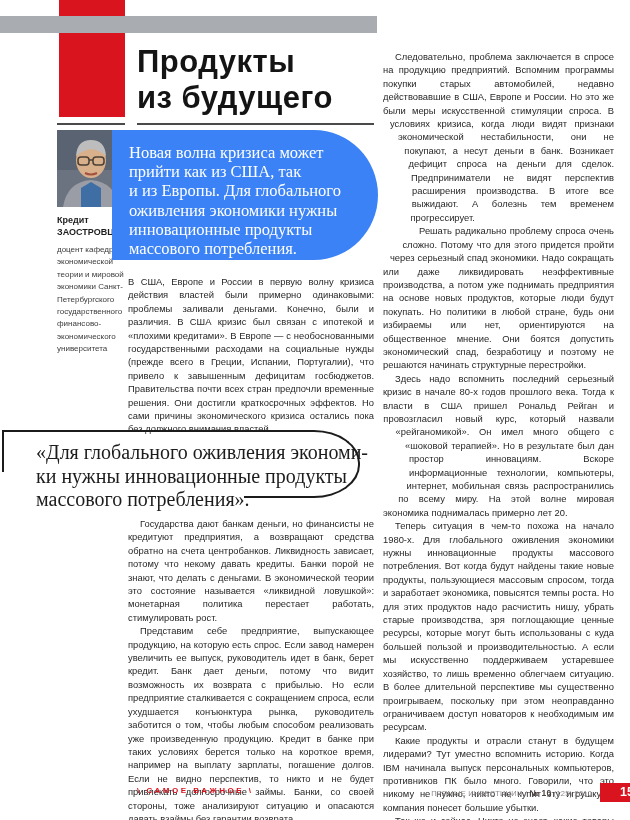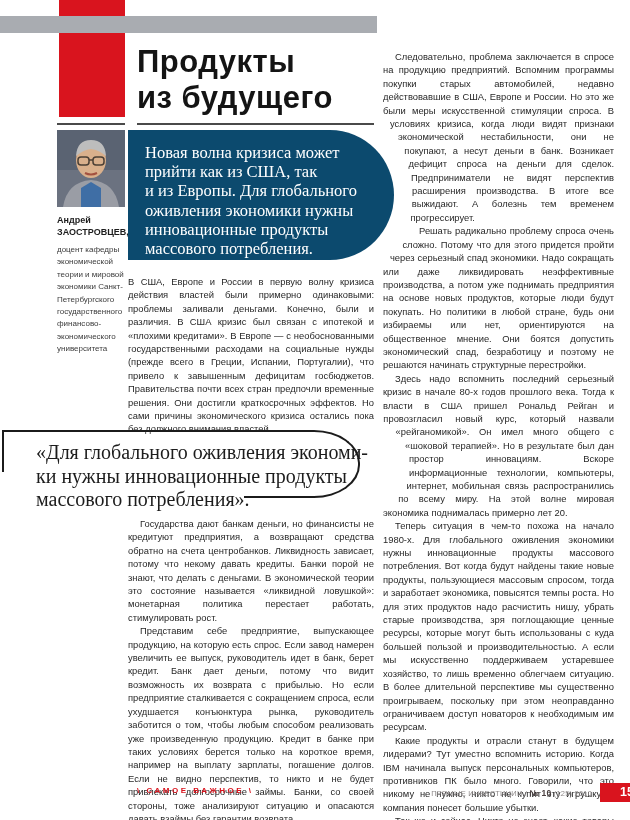--- a/index.html
+++ b/index.html
@@ -18,21 +18,21 @@
   .rule-l { left:57px; top:123px; width:68px; }
   .rule-r { left:137px; top:123px; width:237px; }
 
   
   .photo { left:57px; top:130px; width:68px; height:77px; overflow:hidden; }
   .author { left:57px; top:214px; width:72px; }
   .author-name  { font-size:9px; line-height:12px; font-weight:bold; color:#1d1d1d; }
   .author-bio   { margin-top:6px; font-size:8px; line-height:12.4px; color:#3b3b3b; }
 
   
-  .lead-quote { left:128px; top:130px; width:266px; height:130px; background:#0c4a6e;
+  .lead-quote { left:112px; top:130px; width:266px; height:130px; background:#3b82f6;
                 border-radius:0 64px 64px 0 / 0 65px 65px 0; box-sizing:border-box;
                 padding:13px 0 12px 17px; }
   .lq-line { font-family:"Liberation Serif", serif; font-size:16.5px; line-height:19.2px;
              color:#ffffff; white-space:nowrap; }
 
   
   .body-text { font-size:9.4px; line-height:13.4px; text-align:justify; color:#282828; }
   .body-text p { margin:0; text-indent:12px; }
   .no-first-indent p:first-child { text-indent:0; }
   .left-col-1 { left:128px; top:275px; width:246px; }
@@ -90,21 +90,21 @@
       <ellipse cx="34" cy="30" rx="15" ry="18" fill="#d9b08c"></ellipse>
       <path d="M19 26 Q20 10 34 10 Q48 10 49 26 Q42 20 34 19 Q26 20 19 26 Z" fill="#bdbdbd"></path>
       <rect x="21" y="27" width="11" height="8" rx="3" fill="none" stroke="#4a3f35" stroke-width="1.5"></rect>
       <rect x="36" y="27" width="11" height="8" rx="3" fill="none" stroke="#4a3f35" stroke-width="1.5"></rect>
       <line x1="32" y1="30" x2="36" y2="30" stroke="#4a3f35" stroke-width="1.5"></line>
       <path d="M28 43 Q34 46 40 43" fill="none" stroke="#a3513f" stroke-width="2"></path>
     </svg>
   </div>
 
   <div class="abs author">
-    <div class="author-name">Андрей</div>
+    <div class="author-name">Кредит</div>
     <div class="author-name">ЗАОСТРОВЦЕВ,</div>
     <div class="author-bio">доцент кафедры экономической теории и мировой экономики Санкт-Петербургского государственного финансово-экономического университета</div>
   </div>
 
   <div class="abs lead-quote">
       <div class="lq-line">Новая волна кризиса может</div>
       <div class="lq-line">прийти как из США, так</div>
       <div class="lq-line">и из Европы. Для глобального</div>
       <div class="lq-line">оживления экономики нужны</div>
       <div class="lq-line">инновационные продукты</div>

